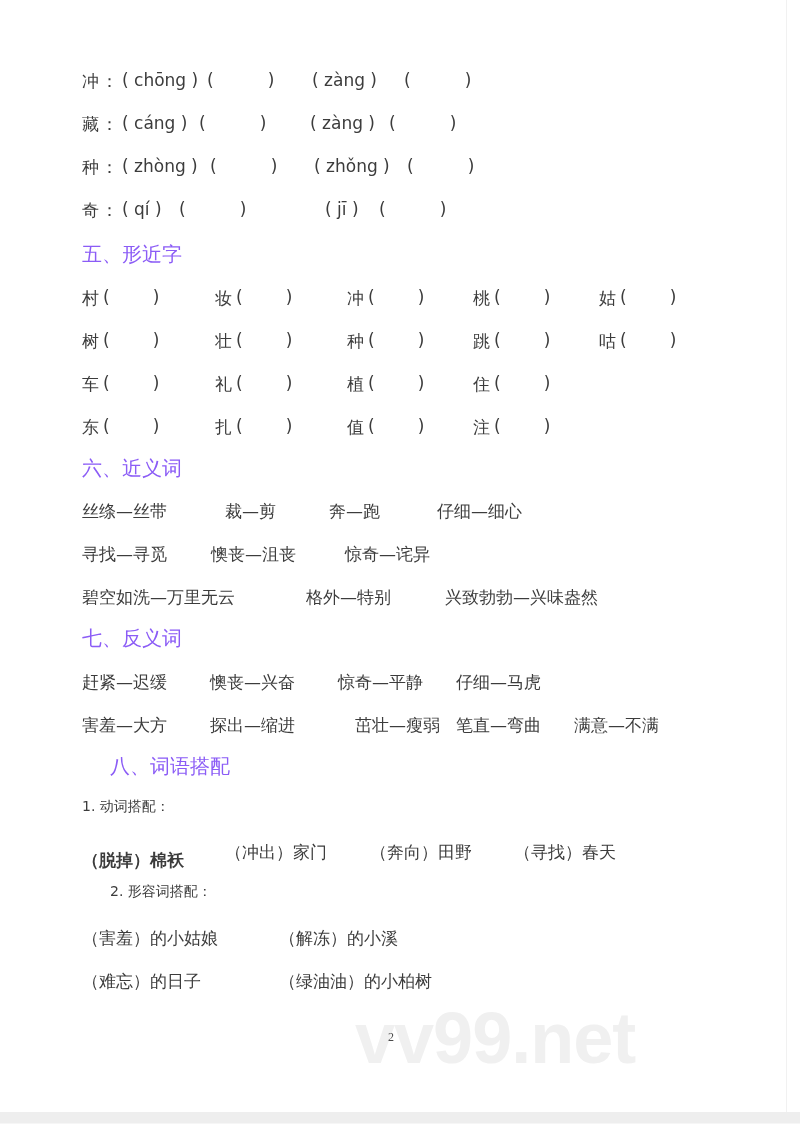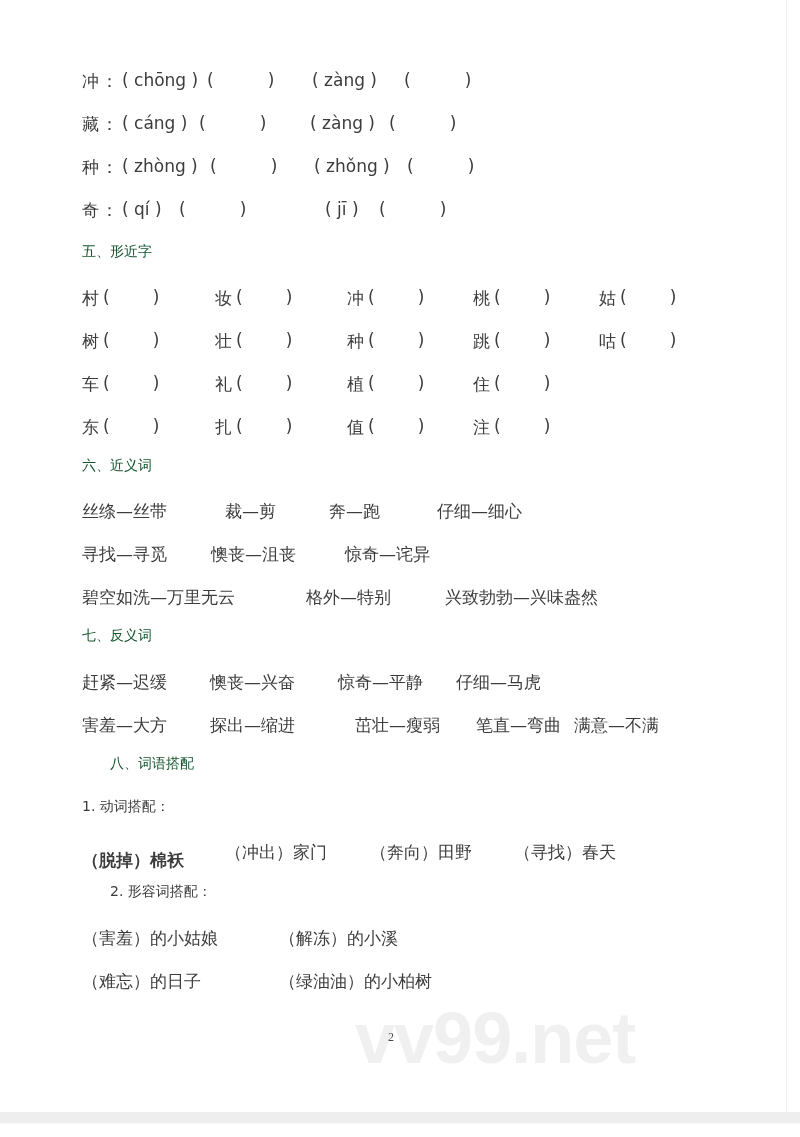--- a/index.html
+++ b/index.html
@@ -85,22 +85,22 @@
   }
 
   .line {
     position: absolute;
     white-space: pre;
     font-size: 14px;
     line-height: 1;
     color: #3c3c3c;
   }
   .heading {
-    font-size: 14px;
-    color: #14532d;
+    font-size: 20px;
+    color: #8b5cf6;
   }
   .pinyin {
     font-family: "DejaVu Sans", "Liberation Sans", sans-serif;
   }
 
   
   .py-row { position: absolute; font-size: 17px; white-space: pre; }
 
   
   .xjz-cell {
@@ -265,21 +265,21 @@
     <span class="seg" style="left:0px; top:0px;">赶紧—迟缓</span>
     <span class="seg" style="left:128px; top:0px;">懊丧—兴奋</span>
     <span class="seg" style="left:256px; top:0px;">惊奇—平静</span>
     <span class="seg" style="left:374px; top:0px;">仔细—马虎</span>
   </div>
 
   <div style="position:absolute; left:82px; top:714px;">
     <span class="seg" style="left:0px; top:0px;">害羞—大方</span>
     <span class="seg" style="left:128px; top:0px;">探出—缩进</span>
     <span class="seg" style="left:256px; top:0px;margin-left:17px;">茁壮—瘦弱</span>
-    <span class="seg" style="left:374px; top:0px;margin-left:20px;">笔直—弯曲</span>
+    <span class="seg" style="left:374px; top:0px;">笔直—弯曲</span>
     <span class="seg" style="left:492px; top:0px;">满意—不满</span>
   </div>
 
   <div class="line heading" style="left:82px; top:756px;margin-left:28px;">八、词语搭配</div>
 
   <div class="line" style="left:82px; top:799px;">1. 动词搭配：</div>
 
   <div style="position:absolute; left:82px; top:841px;">
     <span class="seg" style="left:0px; top:8px;font-weight:bold;">（脱掉）棉袄</span>
     <span class="seg" style="left:143px; top:0px;">（冲出）家门</span>

